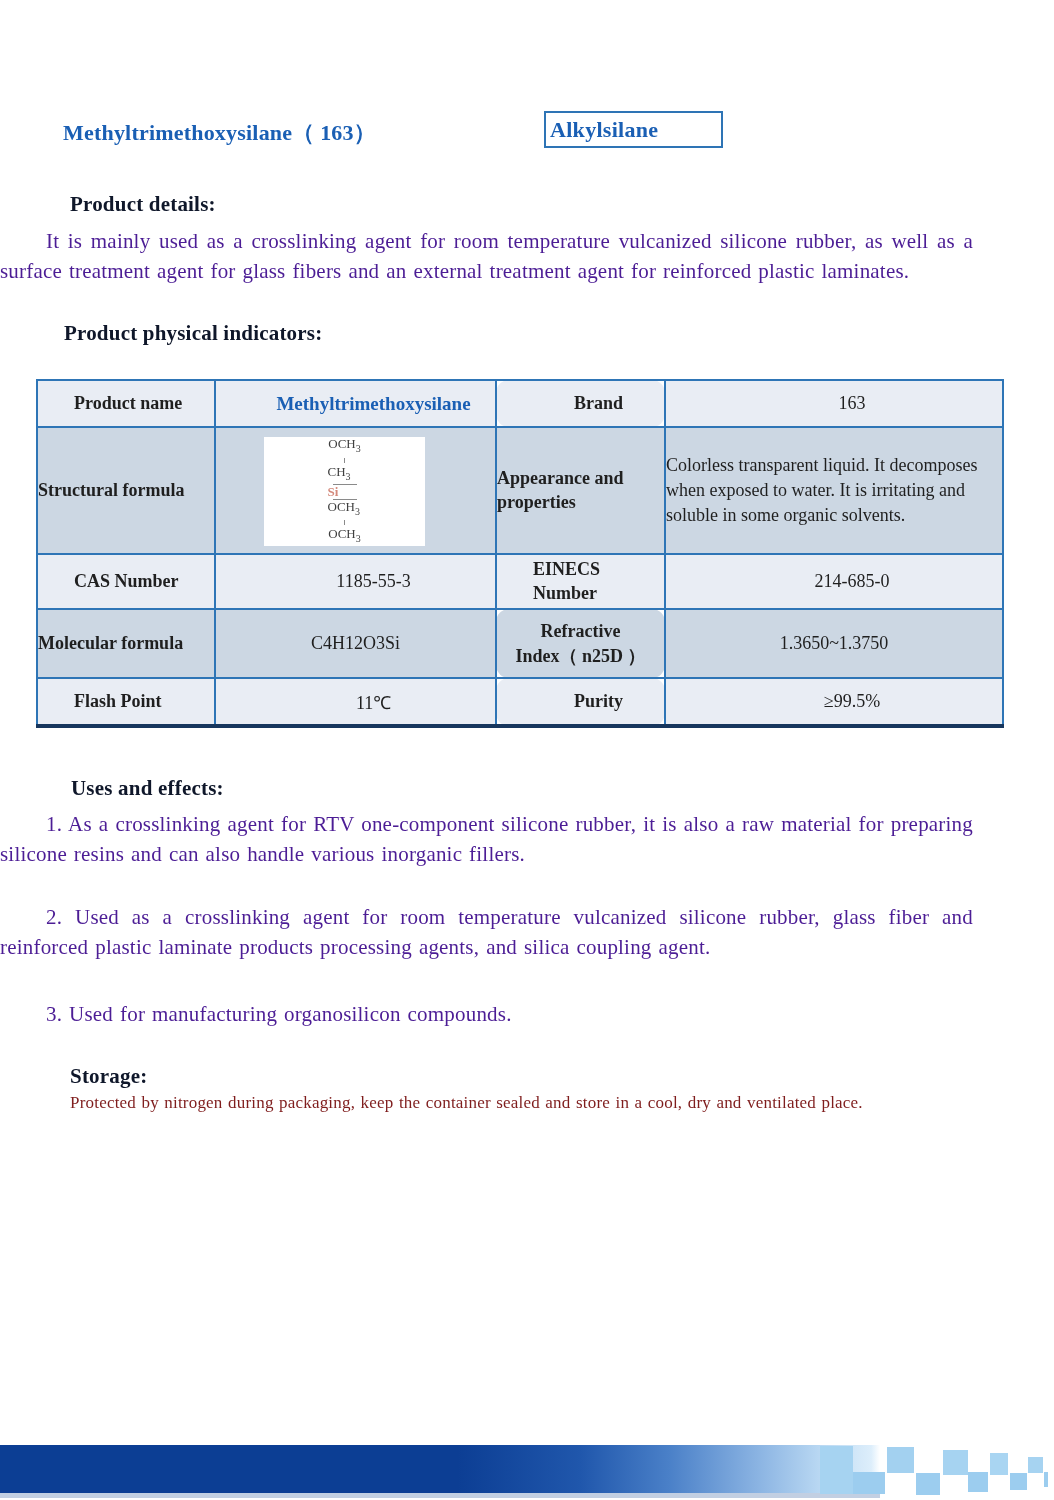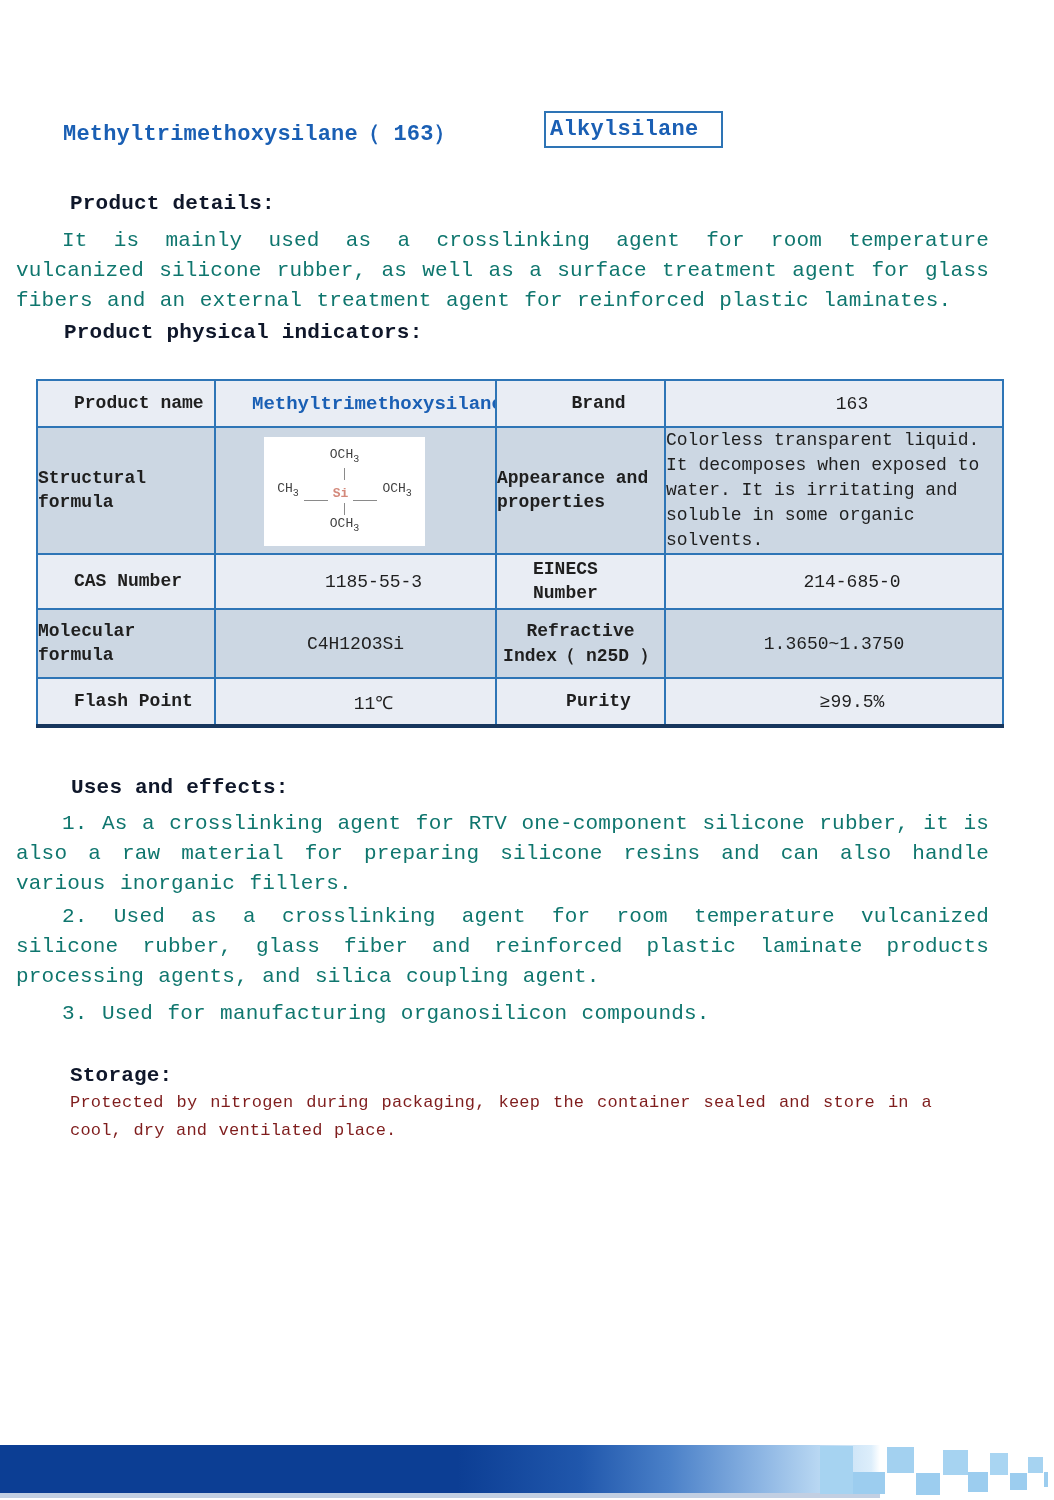--- a/index.html
+++ b/index.html
@@ -1,20 +1,20 @@
 <!DOCTYPE html>
 <html><head>
 <meta charset="utf-8">
 <style>
   html,body{margin:0;padding:0;background:#ffffff;}
   .page{
     position:relative;
     width:1048px;height:1500px;
     background:#ffffff;
-    font-family:Liberation Mono, monospace;
+    font-family:Liberation Serif, serif;
     color:#262626;
     overflow:hidden;
   }
   
   .doc-title{
     position:absolute;left:63px;top:118px;
     font-size:22px;font-weight:bold;color:#1a5fb4;letter-spacing:0.2px;
   }
   .category-box{
     position:absolute;left:544px;top:111px;
@@ -28,22 +28,22 @@
   .sec-heading{
     position:absolute;
     font-size:21px;font-weight:bold;color:#0f172a;letter-spacing:0.2px;
   }
   .h-details{left:70px;top:192px;}
   .h-indicators{left:64px;top:321px;}
   .h-uses{left:71px;top:776px;}
   .h-storage{left:70px;top:1064px;}
   
   .body-par{
-    position:absolute;left:16px;width:973px;
-    font-size:21px;line-height:30px;color:#0f766e;
+    position:absolute;left:0;width:973px;
+    font-size:21px;line-height:30px;color:#4c1d95;
     text-align:justify;text-indent:46px;
     letter-spacing:0.2px;word-spacing:1.5px;
   }
   .p-details{top:226px;}
   .p-use1{top:809px;}
   .p-use2{top:902px;}
   .p-use3{top:999px;}
   .p-storage{
     position:absolute;left:70px;top:1089px;width:862px;
     font-size:17px;line-height:28px;color:#7f1d1d;
@@ -63,37 +63,37 @@
   }
   .spec-table tr.row-light td{background:#e9edf4;padding-left:36px;}
   .spec-table tr.row-shaded td{background:#ccd7e3;margin-top:26px;}
   .spec-table tr:last-child td{border-bottom:4px solid #17365d;}
   .cell-label{
     font-weight:bold;font-size:19px;
     text-align:left;padding-left:22px;line-height:1.3;
   }
   .pad-right-lg{padding-right:28px;}
   .cell-center{text-align:center;}
-  .cell-center-bold{text-align:center;font-weight:bold;font-size:19px;line-height:1.35;}
+  .cell-center-bold{text-align:center;font-weight:bold;font-size:19px;line-height:1.35;border-radius:13px;}
   .cell-appearance{
     font-size:16.5px;line-height:25px;text-align:left;
     padding:6px 12px 6px 14px;color:#141414;
   }
   .sub-small{font-size:18px;font-weight:bold;text-align:right;}
   
   .structure-box{
     margin:9px 0 0 48px;
     width:161px;height:109px;background:#ffffff;
     display:flex;flex-direction:column;align-items:center;justify-content:center;
     font-size:13px;color:#3f3f3f;
   }
   .structure-box .frm{white-space:nowrap;line-height:14px;}
   .structure-box sub{font-size:10px;}
   .vbond{width:1px;height:12px;background:#8a8a8a;margin:2px 0;}
-  .mid-row{display:flex;align-items:flex-end;}
+  .mid-row{display:flex;align-items:flex-start;flex-direction:column;}
   .hbond{width:24px;height:1px;background:#8a8a8a;margin:0 5px;}
   .si-atom{color:#d4897b;font-weight:bold;}
   
   .bottom-bar{
     position:absolute;left:0;top:1445px;width:880px;height:48px;
     background:linear-gradient(90deg,#0c3e94 0%,#0c3e94 52%,#2057ac 66%,#4a80c8 76%,#8ab3e2 86%,#b8d7f2 93%,#ddeefb 99%,rgba(221,238,251,0) 100%);
   }
   .bottom-strip{
     position:absolute;left:0;top:1493px;width:880px;height:5px;
     background:#c2cfe2;

